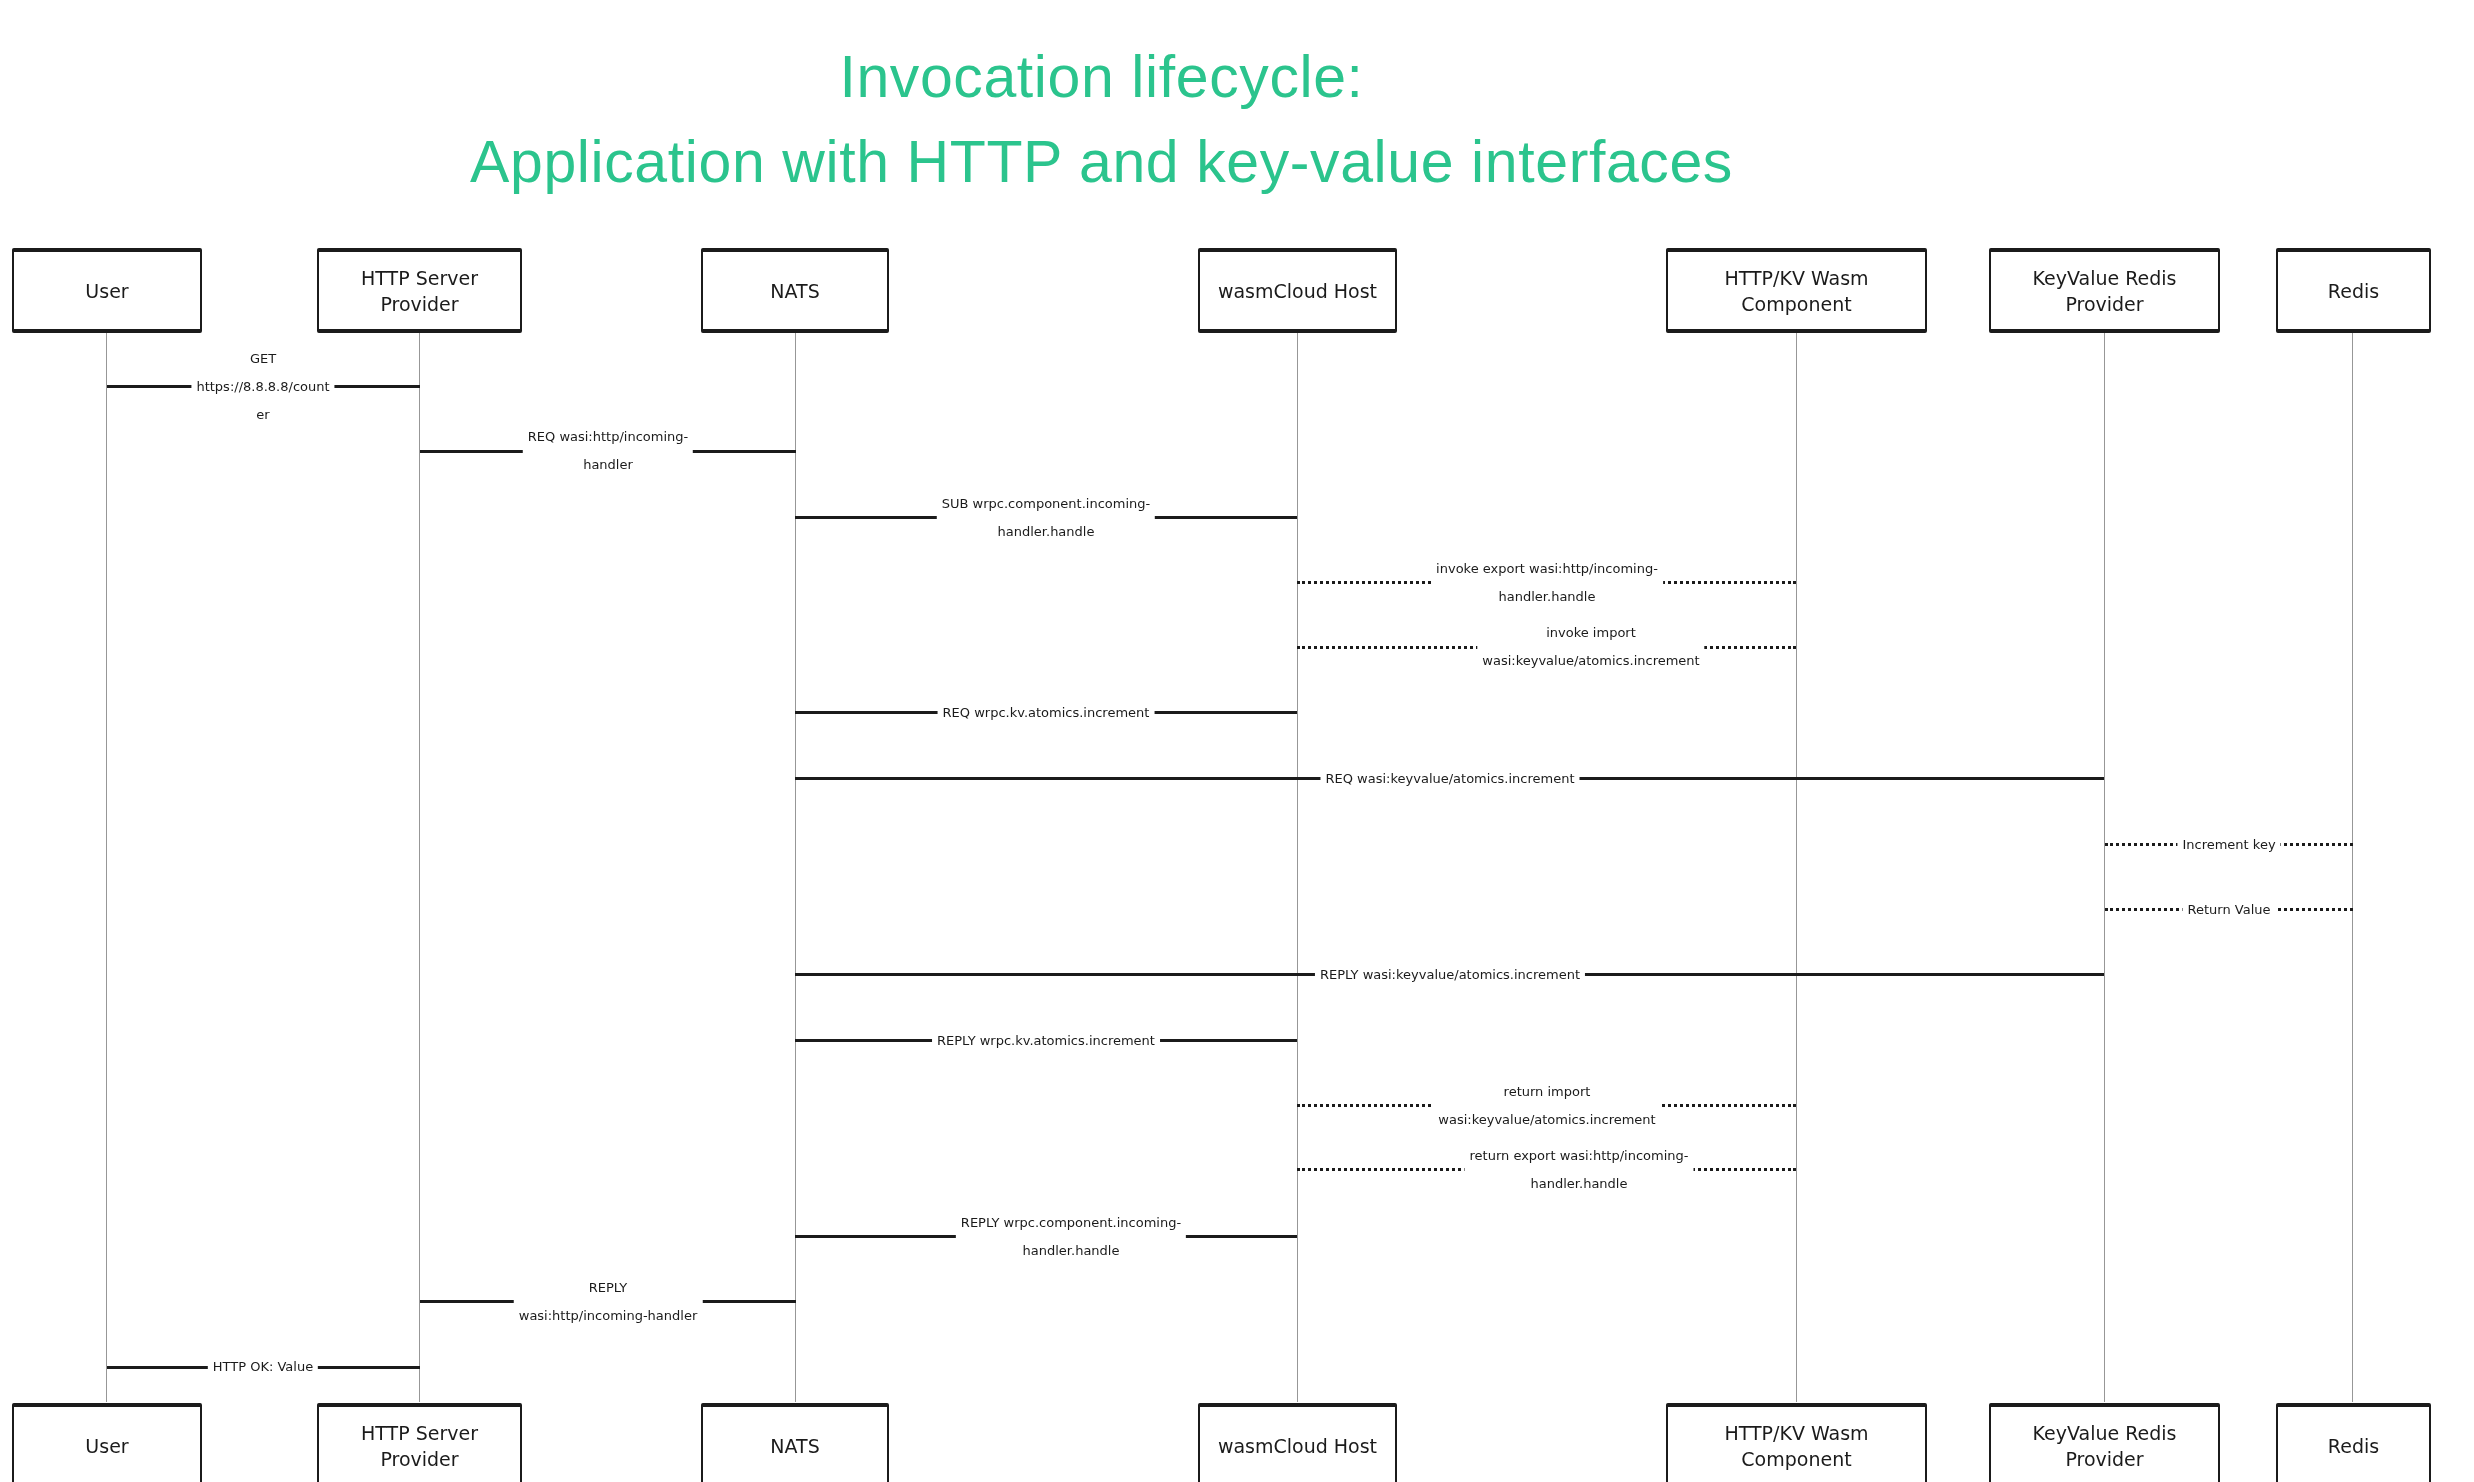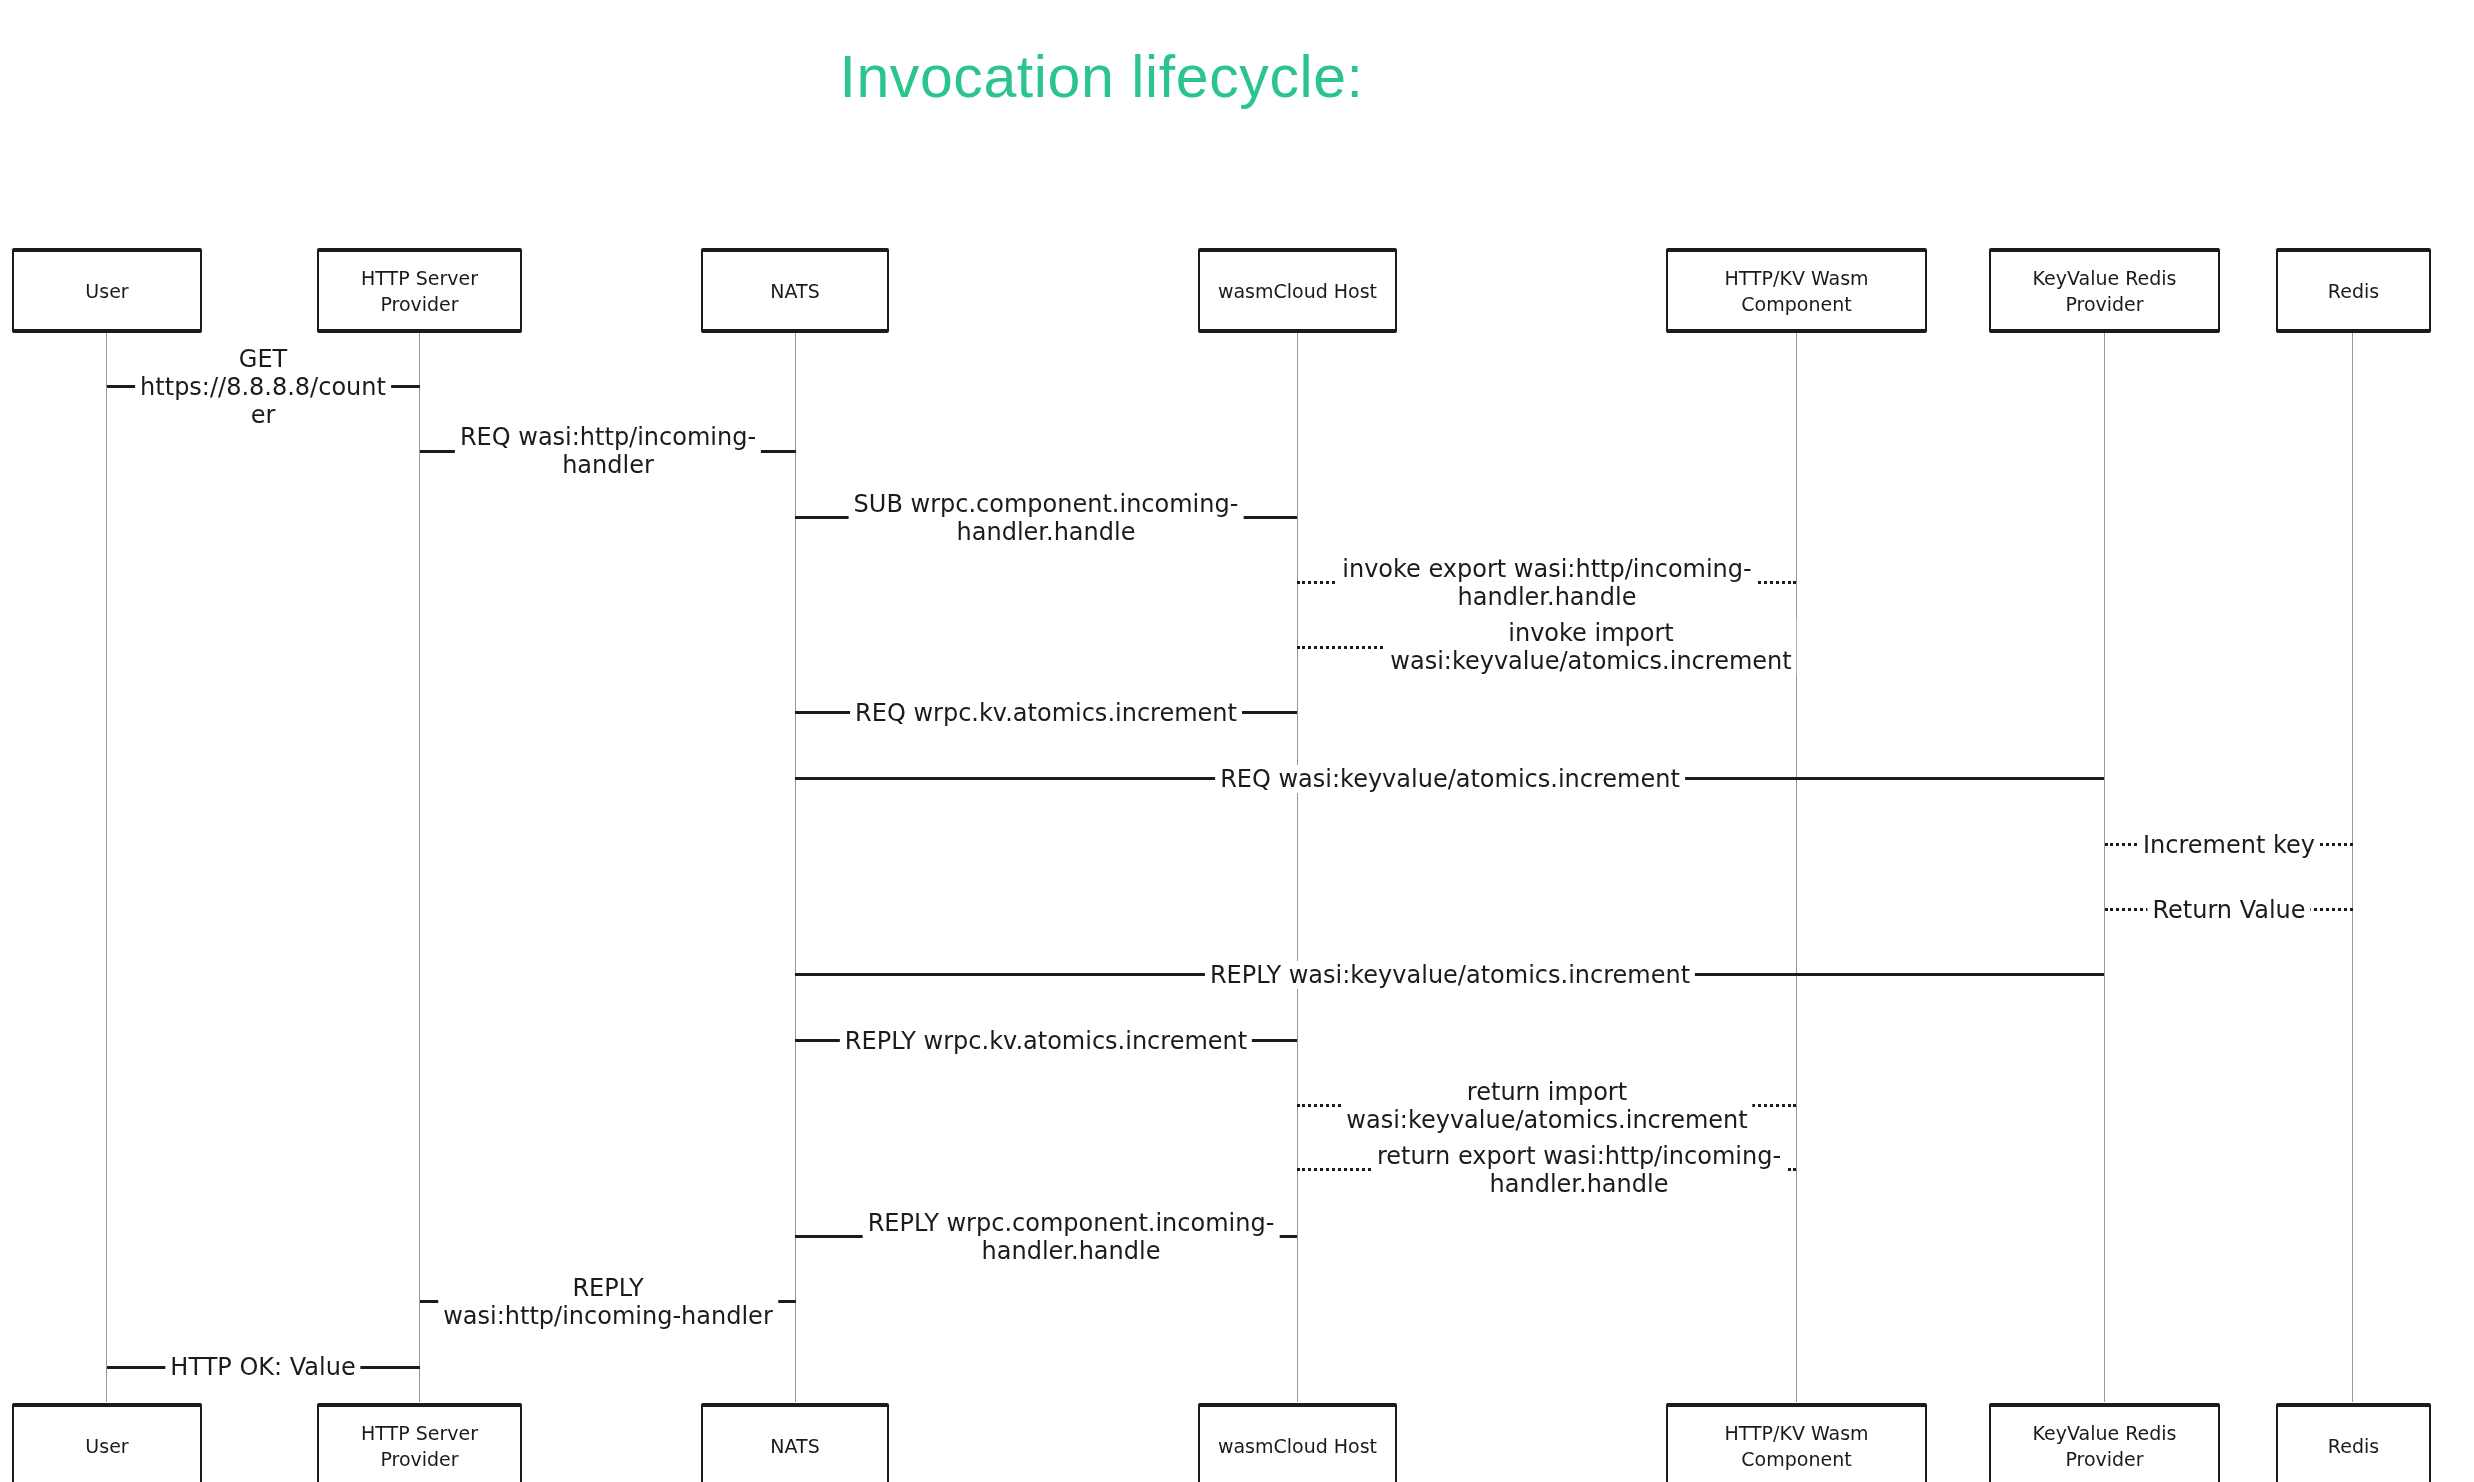--- a/index.html
+++ b/index.html
@@ -59,34 +59,35 @@
     z-index:2;
   }
   .msg-line.dotted{
     border-top:3.8px dotted var(--stroke);
   }
   .msg-label{
     position:absolute;
     transform:translate(-50%,-50%);
     background:var(--bg);
     text-align:center;
-    font-size:24px;
+    font-size:13px;
     line-height:28px;
     color:var(--stroke);
     padding:0 5px;
     z-index:3;
   }
   .msg-label .label-line{white-space:nowrap;}
 </style>
 </head>
 <body>
 
 <div id="canvas">
   <div id="title">
     <div>Invocation lifecycle:</div>
+    <div>Application with HTTP and key-value interfaces</div>
   </div>
   <div id="diagram">
       <div class="lifeline" style="left: 106px; top: 317px; height: 1069px;"></div>
       <div class="actor-box" style="left: 12px; width: 190px; top: 232px;">
         <div class="label-line">User</div>
       </div>
       <div class="actor-box" style="left: 12px; width: 190px; top: 1387px;">
         <div class="label-line">User</div>
       </div>
       <div class="lifeline" style="left: 419px; top: 317px; height: 1069px;"></div>

